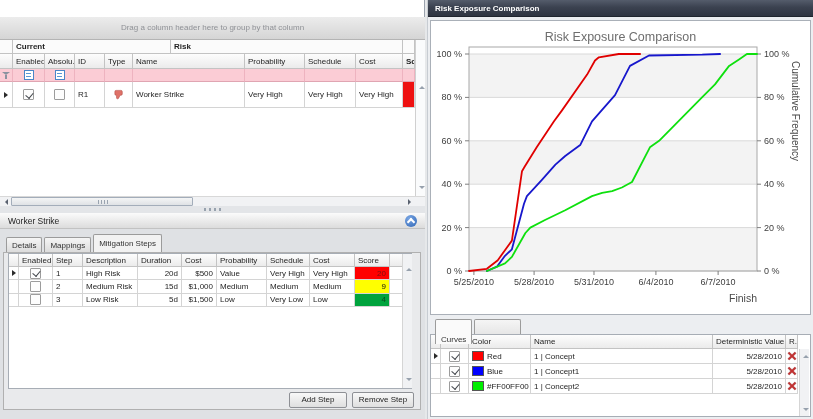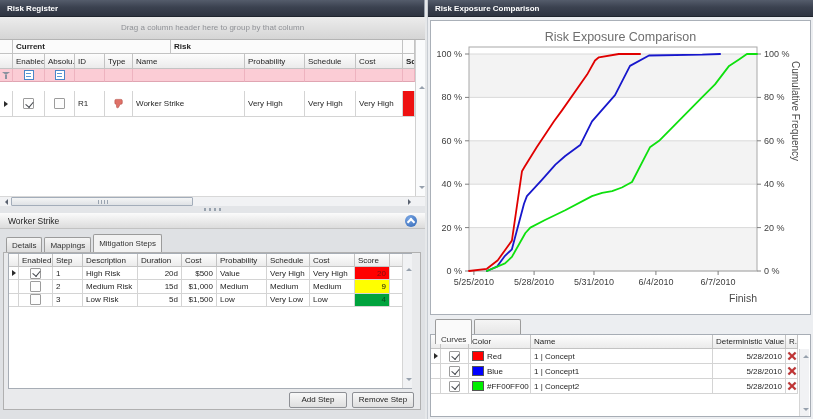--- a/index.html
+++ b/index.html
@@ -61,21 +61,20 @@
 .funnel{position:relative;width:9px;height:9px}
 .funnel::before{content:"";position:absolute;left:0;top:1px;border-left:4px solid transparent;border-right:4px solid transparent;border-top:3.5px solid #8a93a0}
 .funnel::after{content:"";position:absolute;left:3px;top:4px;width:2px;height:4px;background:#8a93a0}
 </style>
 </head>
 <body>
 
 <div id="app">
 
   <div id="left">
-    <div class="titlebar">Risk Register</div>
     <div id="groupbar">Drag a column header here to group by that column</div>
     <div id="grid1">
         <div class="grow" style="height: 14px;">
           <div class="gcell bandbg mk" style="width: 13px; flex: 0 0 auto;"></div>
           <div class="gcell bandbg" style="width: 158px; flex: 0 0 auto;">Current</div>
           <div class="gcell bandbg" style="width: 232px; flex: 0 0 auto;">Risk</div>
           <div class="gcell bandbg" style="width: 12px; flex: 0 0 auto;"></div>
         </div>
         <div class="grow" style="height: 15px;">
           <div class="gcell hdrbg mk" style="width: 13px; flex: 0 0 auto;"></div>
@@ -100,21 +99,21 @@
             <span class="filtericon"></span>
           </div>
           <div class="gcell filterbg" style="width: 30px; flex: 0 0 auto;"></div>
           <div class="gcell filterbg" style="width: 28px; flex: 0 0 auto;"></div>
           <div class="gcell filterbg" style="width: 112px; flex: 0 0 auto;"></div>
           <div class="gcell filterbg" style="width: 60px; flex: 0 0 auto;"></div>
           <div class="gcell filterbg" style="width: 51px; flex: 0 0 auto;"></div>
           <div class="gcell filterbg" style="width: 47px; flex: 0 0 auto;"></div>
           <div class="gcell filterbg" style="width: 12px; flex: 0 0 auto;"></div>
         </div>
-        <div class="grow" style="height: 26px; margin-top: 9px;">
+        <div class="grow" style="height: 26px;">
           <div class="gcell mk" style="width: 13px; flex: 0 0 auto;">
             <span class="arrow-r"></span>
           </div>
           <div class="gcell mk" style="width: 32px; flex: 0 0 auto;">
             <span class="cb checked"></span>
           </div>
           <div class="gcell mk" style="width: 30px; flex: 0 0 auto;">
             <span class="cb"></span>
           </div>
           <div class="gcell " style="width: 30px; flex: 0 0 auto;">R1</div>

